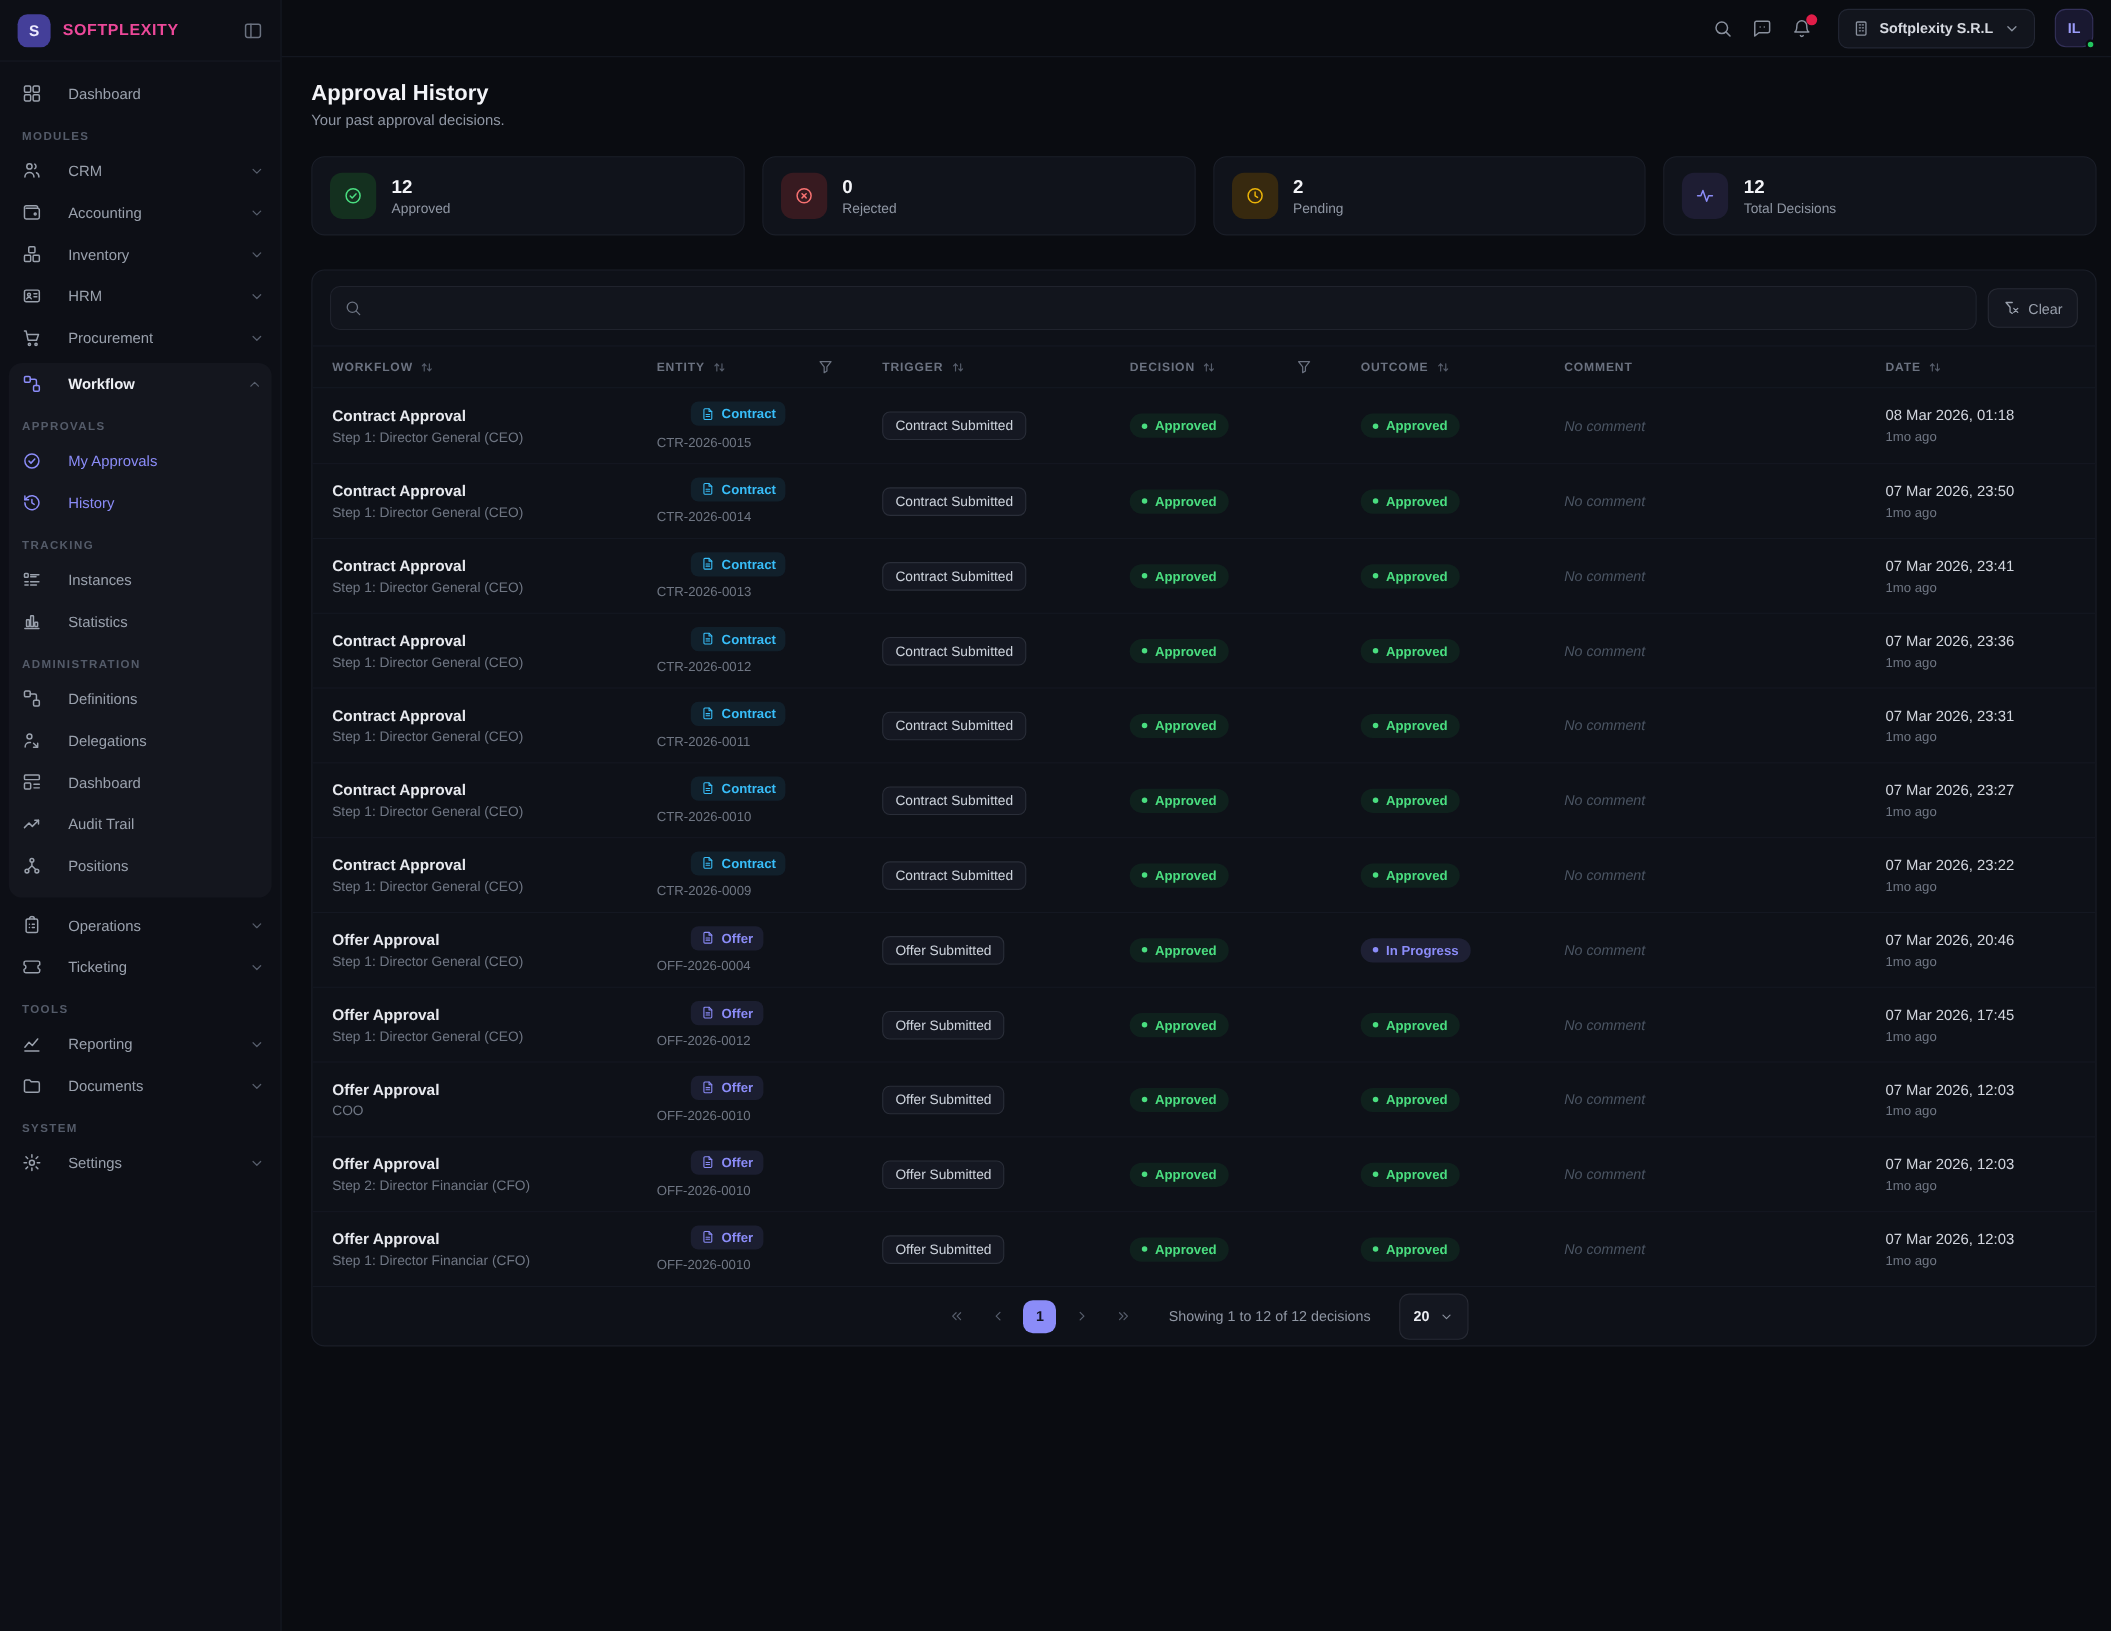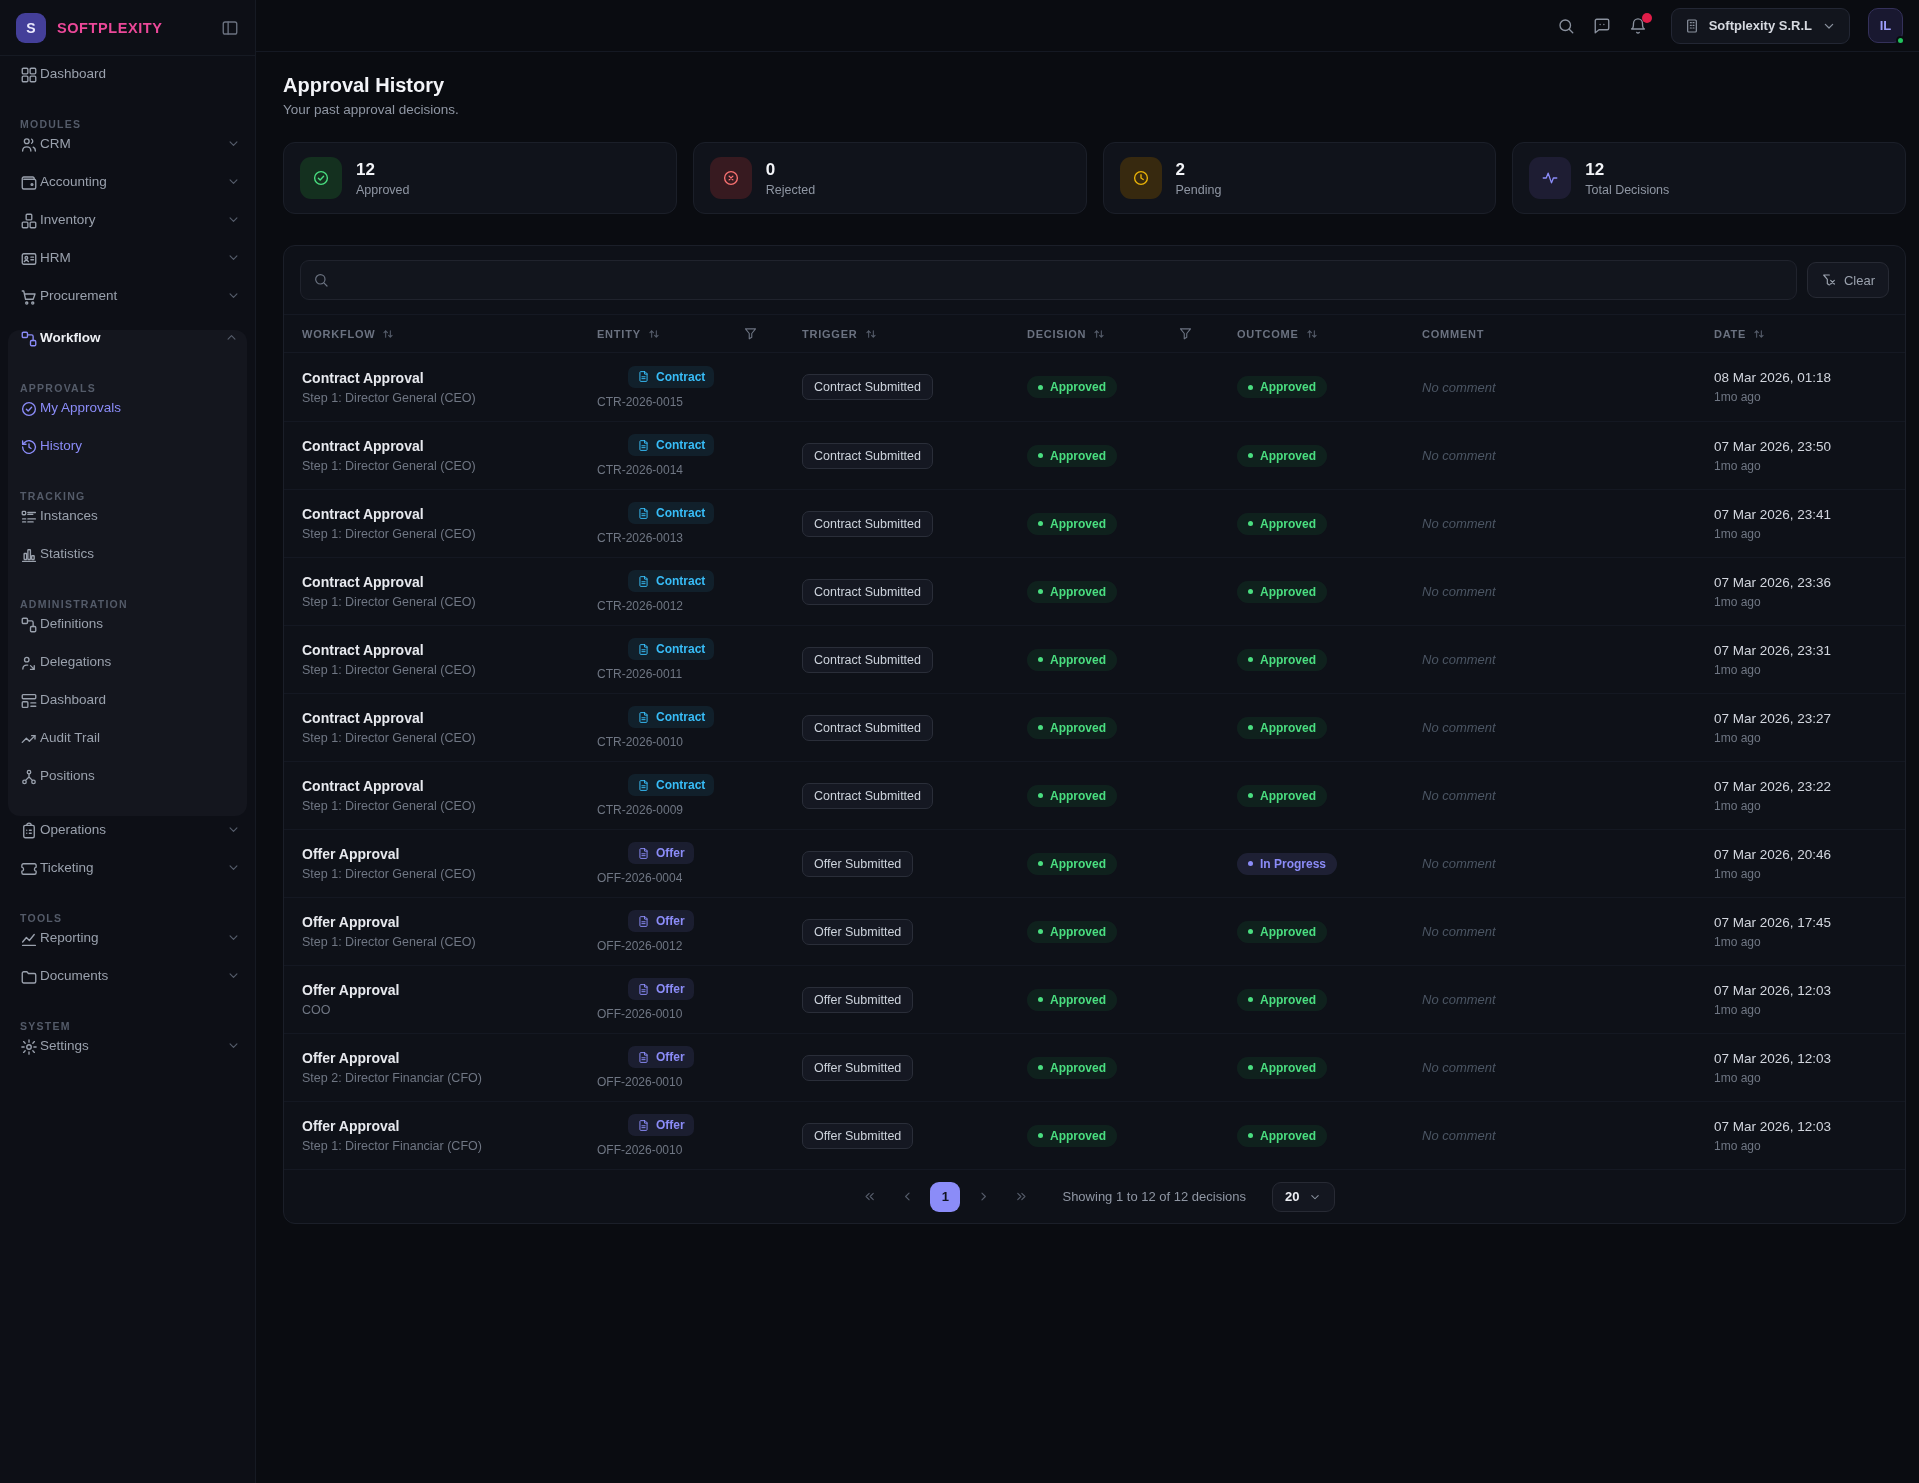--- a/index.html
+++ b/index.html
@@ -12,21 +12,21 @@
   .ic { width:18px; height:18px; stroke:currentColor; fill:none; stroke-width:1.8; stroke-linecap:round; stroke-linejoin:round; flex:none; } .ic12 { width:13px; height:13px; } .ic16 { width:16px; height:16px; }
 
   
   .sidebar { position:absolute; left:0; top:0; width:256px; height:100%; background:#0d0f16; border-right:1px solid #161a23; padding-bottom:20px; }
   .side-head { display:flex; align-items:center; gap:11px; padding:13px 16px 12px 16px; border-bottom:1px solid #161a23; }
   .logo { width:30px; height:30px; border-radius:9px; background:#443f99; color:#eceafe; font-weight:bold; font-size:14px; display:flex; align-items:center; justify-content:center; }
   .brand { font-weight:bold; font-size:14.5px; letter-spacing:.04em; color:#ec4899; flex:1; }
   .panel-toggle { color:#6b7280; display:flex; }
   .nav { padding:10px 0 0 0; }
   .nav-sec { font-size:10.5px; font-weight:bold; letter-spacing:.12em; color:#545b69; padding:14px 20px 6px 20px; }
-  .nav-item { display:flex; align-items:flex-start; gap:2px; height:38px; padding:0 14px 0 20px; color:#9aa1ad; font-size:13.5px; cursor:pointer; }
+  .nav-item { display:flex; align-items:center; gap:24px; height:38px; padding:0 14px 0 20px; color:#9aa1ad; font-size:13.5px; cursor:pointer; }
   .nav-item .nav-label { flex:1; white-space:nowrap; }
   .nav-item .chev { width:15px; height:15px; color:#565d6b; }
   .nav-item.accent { color:#8b8cf8; }
   .nav-item.active { color:#eef0f5; font-weight:bold; }
   .nav-item.active .ic:first-child { color:#8b8cf8; }
   .wf-group { background:#14161e; border-radius:12px; margin:4px 8px 6px 8px; padding-bottom:10px; }
   .wf-group .nav-item, .wf-group .nav-sec { padding-left:12px; }
   .wf-group .nav-item { padding-right:8px; }
 
   
@@ -82,21 +82,21 @@
   .pill.purple { color:#8b8cf8; background:rgba(139,140,248,.13); }
   .c-comment { font-size:13px; font-style:italic; color:#4b5563; }
   .dval { font-size:13.5px; color:#d2d6de; }
   .dago { font-size:12px; color:#6f7683; margin-top:5px; }
 
   .tfoot { height:54px; border-top:1px solid #151923; display:flex; align-items:center; justify-content:center; gap:8px; }
   .pg-btn { width:30px; height:30px; display:flex; align-items:center; justify-content:center; color:#565d6b; cursor:pointer; border-radius:8px; }
   .pg-btn .ic { width:15px; height:15px; }
   .pg-page { width:30px; height:30px; border-radius:9px; background:#8b8cf8; color:#111320; font-size:13px; font-weight:bold; display:flex; align-items:center; justify-content:center; cursor:pointer; }
   .pg-summary { font-size:13px; color:#8f96a3; margin:0 18px; }
-  .pg-size { display:flex; align-items:center; gap:8px; height:30px; padding:0 12px; border:1px solid #272a34; border-radius:9px; background:#141720; color:#eceef3; font-size:13px; font-weight:bold; cursor:pointer; }
+  .pg-size { display:flex; align-items:center; gap:8px; height:42px; padding:0 12px; border:1px solid #272a34; border-radius:9px; background:#141720; color:#eceef3; font-size:13px; font-weight:bold; cursor:pointer; }
   .pg-size .chev { width:14px; height:14px; color:#8a919e; }
 </style>
 </head>
 <body>
 
 <svg width="0" height="0" style="position:absolute">
   <defs>
     <symbol id="i-grid" viewBox="0 0 24 24">
         <rect x="3" y="3" width="7.5" height="7.5" rx="1.5"></rect>
         <rect x="13.5" y="3" width="7.5" height="7.5" rx="1.5"></rect>

